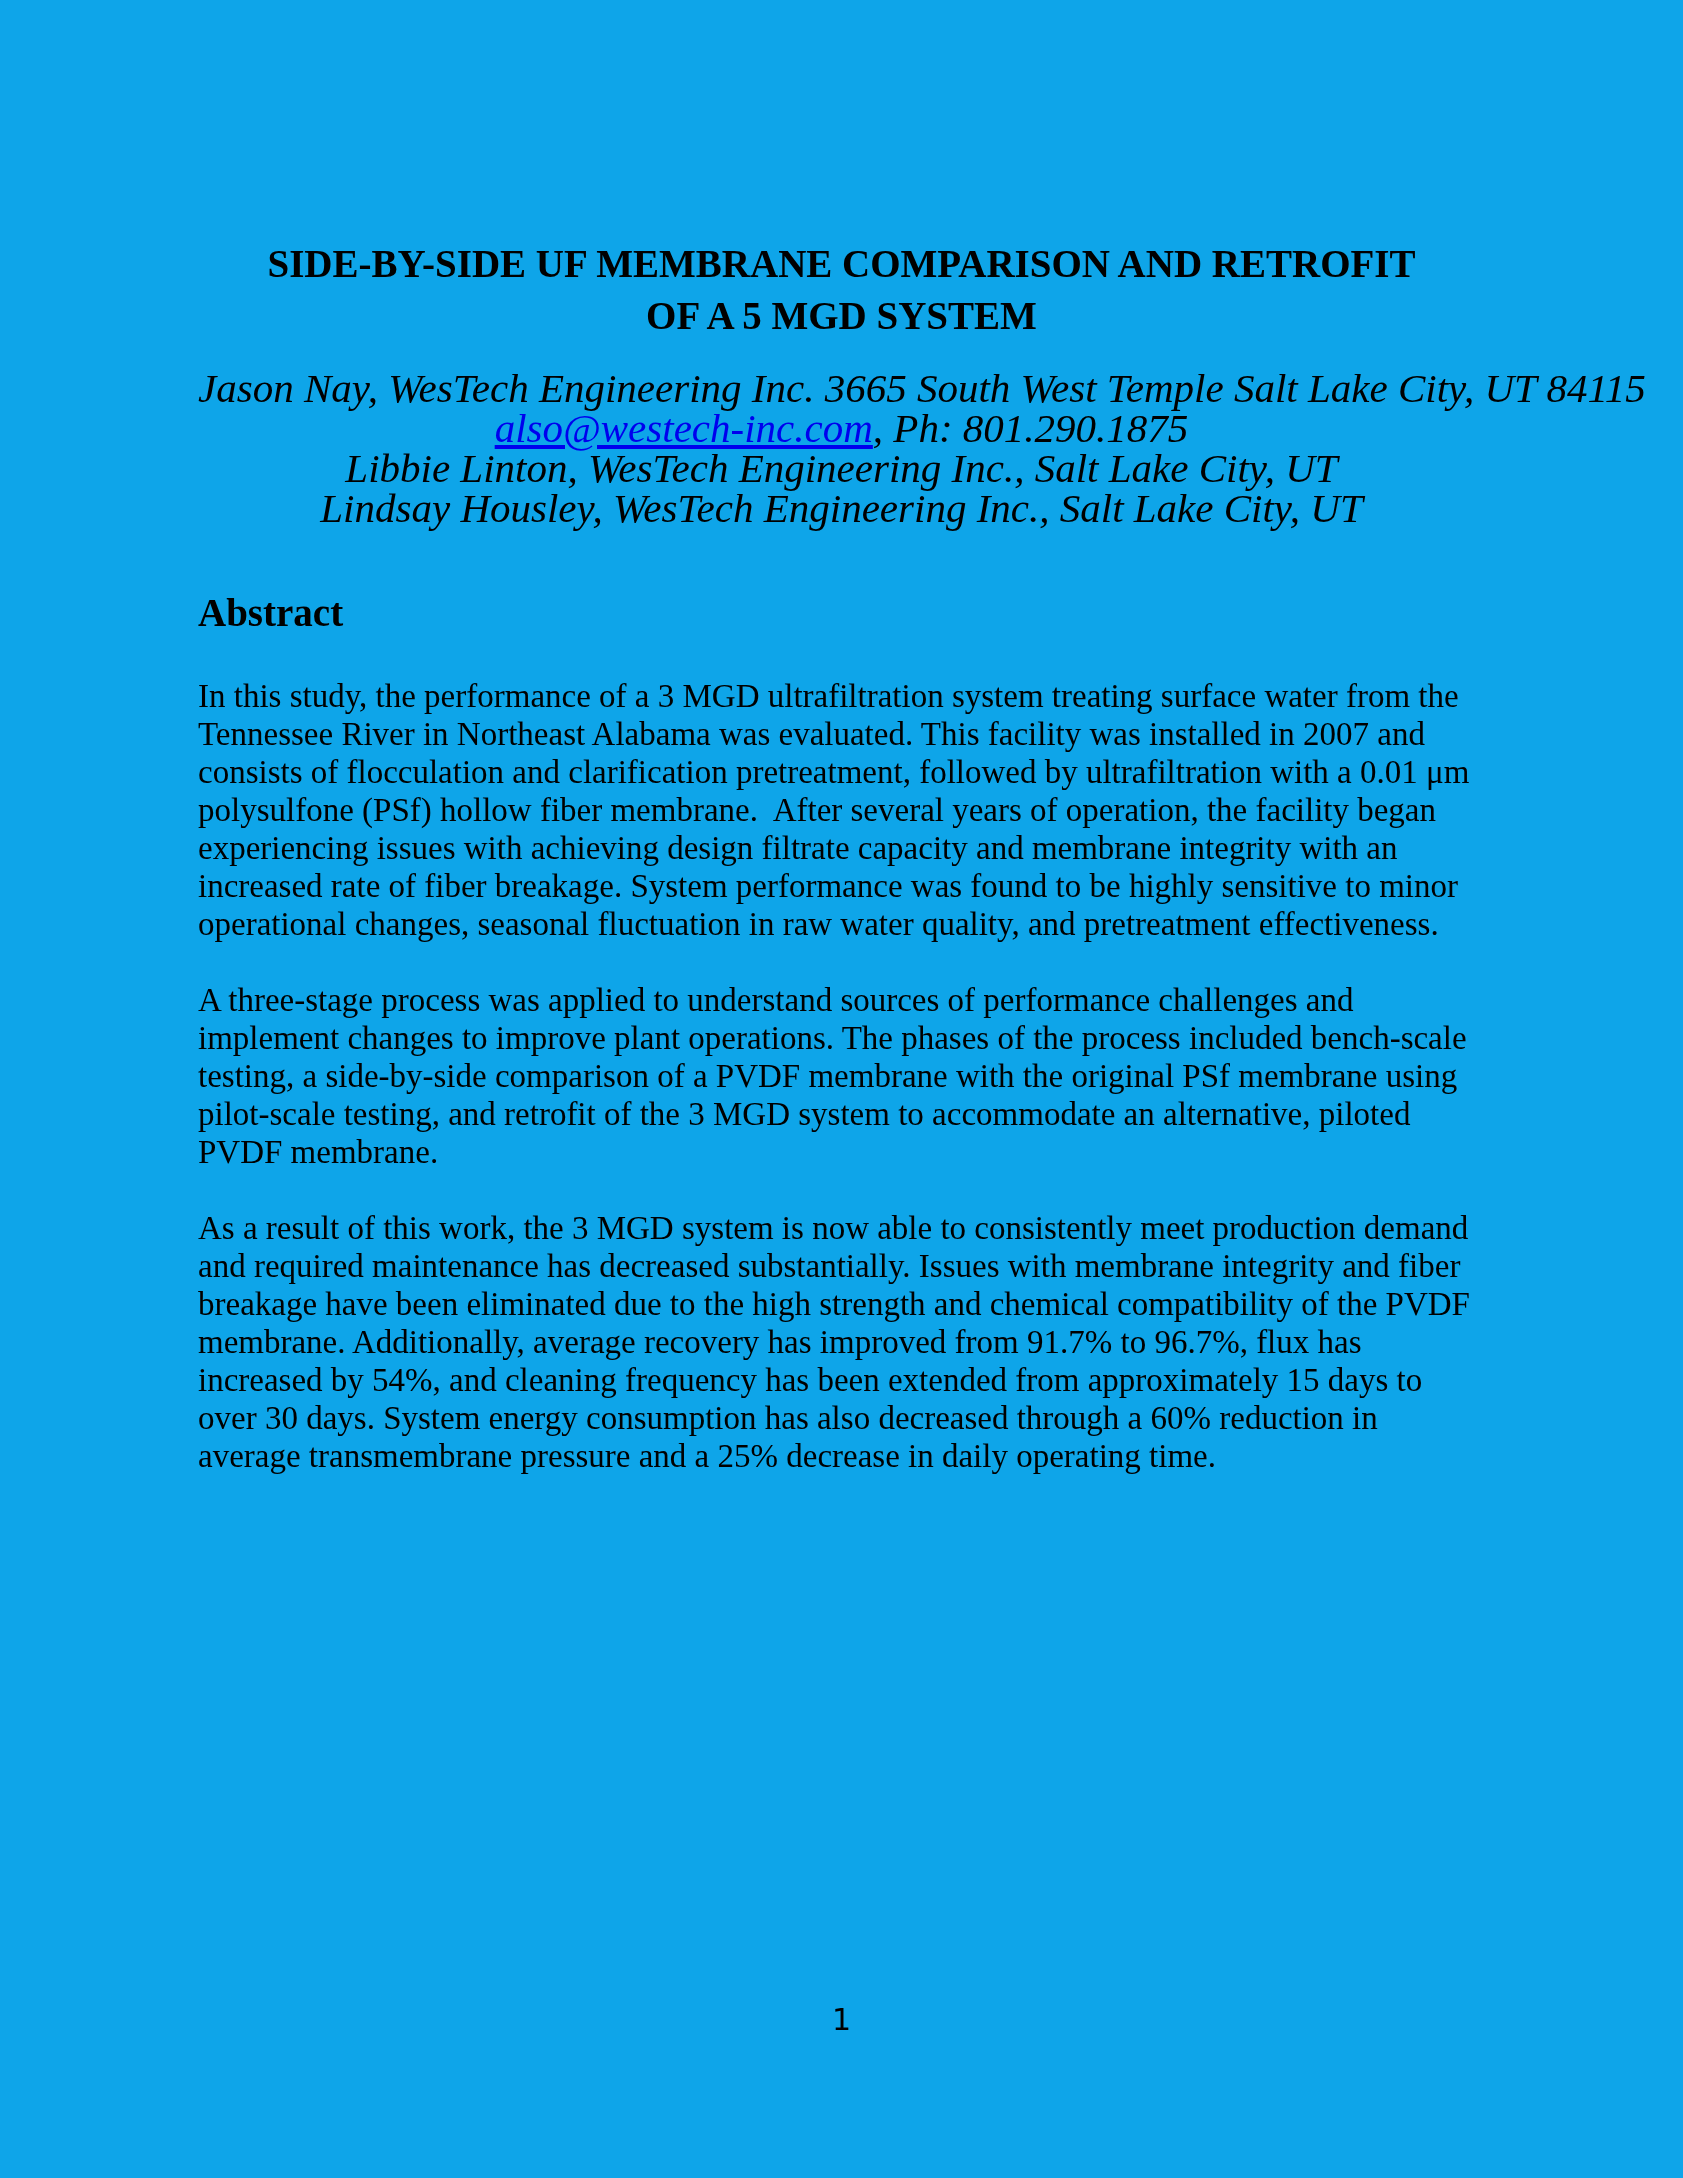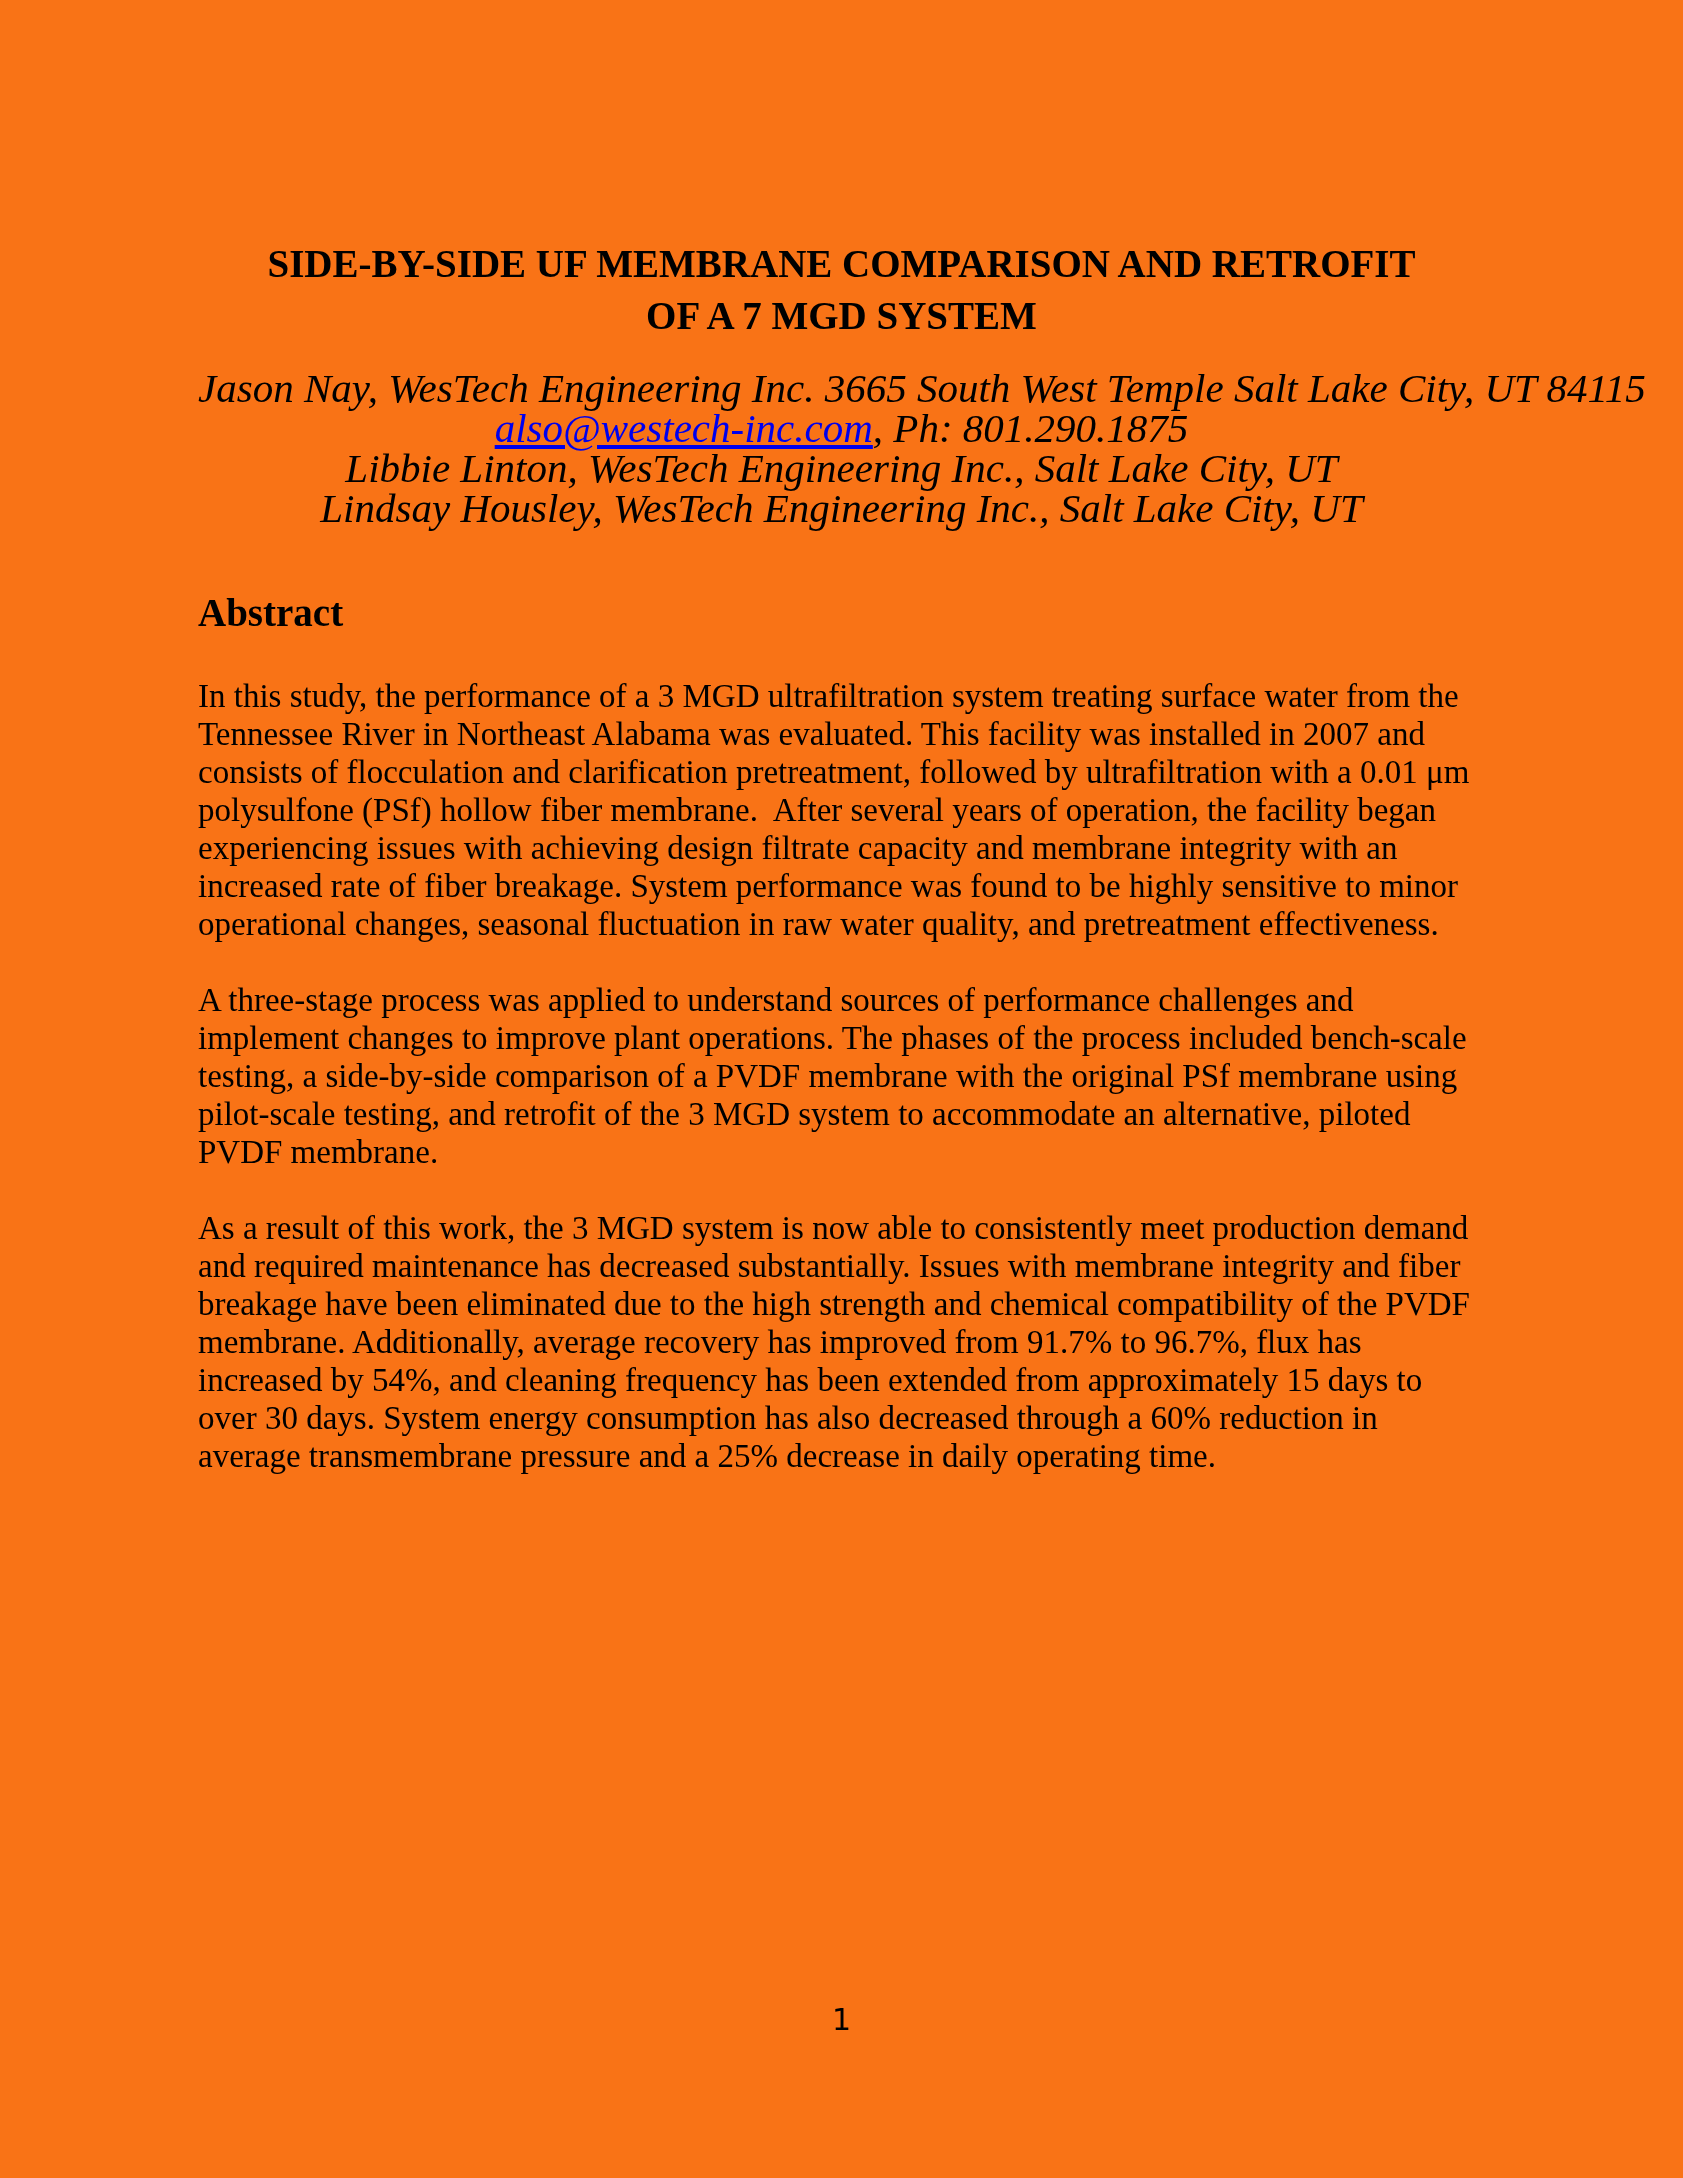--- a/index.html
+++ b/index.html
@@ -4,21 +4,21 @@
 <style>
   html, body {
     margin: 0;
     padding: 0;
     background: #ffffff;
   }
   .page {
     position: relative;
     width: 1683px;
     height: 2178px;
-    background: #f97316;
+    background: #0ea5e9;
     color: #000000;
     overflow: hidden;
   }
   .content {
     padding: 238px 198px 0 198px;
   }
   .title-line {
     font-family: "Liberation Serif", serif;
     font-weight: bold;
     font-size: 39px;
@@ -71,21 +71,21 @@
     line-height: 36px;
   }
 </style>
 </head>
 <body>
 
 <div class="page">
   <div class="content">
 
     <div class="title-line">SIDE-BY-SIDE UF MEMBRANE COMPARISON AND RETROFIT</div>
-    <div class="title-line">OF A 7 MGD SYSTEM</div>
+    <div class="title-line">OF A 5 MGD SYSTEM</div>
 
     <div class="authors">
       <div class="author-line">Jason Nay, WesTech Engineering Inc. 3665 South West Temple Salt Lake City, UT 84115</div>
       <div class="author-line">
         <a href="#" class="email-link">also@westech-inc.com</a><span>, Ph: 801.290.1875</span>
       </div>
       <div class="author-line">Libbie Linton, WesTech Engineering Inc., Salt Lake City, UT</div>
       <div class="author-line">Lindsay Housley, WesTech Engineering Inc., Salt Lake City, UT</div>
     </div>
 

